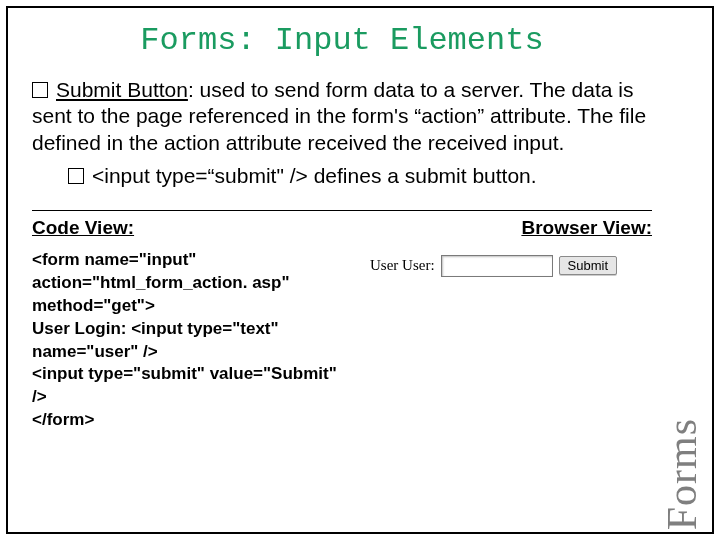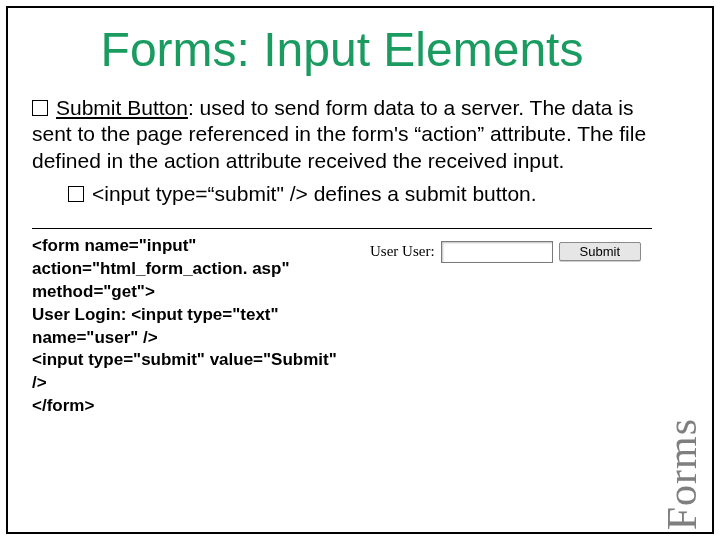--- a/index.html
+++ b/index.html
@@ -12,23 +12,23 @@
     box-sizing:border-box;
   }
   .slide{
     position:absolute;
     inset:6px;
     border:2px solid #000;
     box-sizing:border-box;
     padding:14px 60px 16px 24px;
   }
   .title{
-    font-family:Liberation Sans, sans-serif;
+    font-family:Liberation Mono, monospace;
     color:#1a9b60;
-    font-size:48px;
+    font-size:32px;
     font-weight:400;
     text-align:center;
     margin:0 0 18px 0;
   }
   .body-text{
     font-size:21px;
     line-height:1.25;
     margin:0 0 8px 0;
   }
   .body-text .lead{font-weight:400;text-decoration:underline}
@@ -71,21 +71,21 @@
   }
   .demo-input{
     width:110px;height:20px;
     border:1px solid #7a7a7a;
     box-shadow:inset 1px 1px 2px rgba(0,0,0,.25);
     background:#fff;
   }
   .demo-button{
     font-family:Arial,Helvetica,sans-serif;
     font-size:13px;
-    padding:1px 20px;
+    padding:1px 8px;
     background:#e6e6e6;
     border:1px solid #8a8a8a;
     border-radius:2px;
     box-shadow:0 1px 0 rgba(0,0,0,.2);
   }
   .side-label{
     position:absolute;
     right:14px;
     bottom:10px;
     font-family:"Times New Roman",Times,serif;
@@ -106,20 +106,24 @@
   <p class="body-text">
     <span class="bullet-box"></span><span class="lead">Submit Button</span><span>: used to send form </span><span class="b1">data to a server</span><span>. The data is sent to the page referenced in the form's “action” attribute. The file defined in the action attribute </span><span class="b1">received the received input</span><span>.</span>
   </p>
 
   <p class="subline">
     <span class="bullet-box"></span><span>&lt;input type=“submit" /&gt; defines a submit button.</span>
   </p>
 
   <hr class="sep">
 
+  <div class="labels-row">
+    <span>Code View:</span>
+    <span>Browser View:</span>
+  </div>
 
   <div class="lower">
     <div class="code">&lt;form name="input"
 action="html_form_action. asp"
 method="get"&gt;
 User Login: &lt;input type="text"
 name="user" /&gt;
 &lt;input type="submit" value="Submit" /&gt;
 &lt;/form&gt;</div>
 

